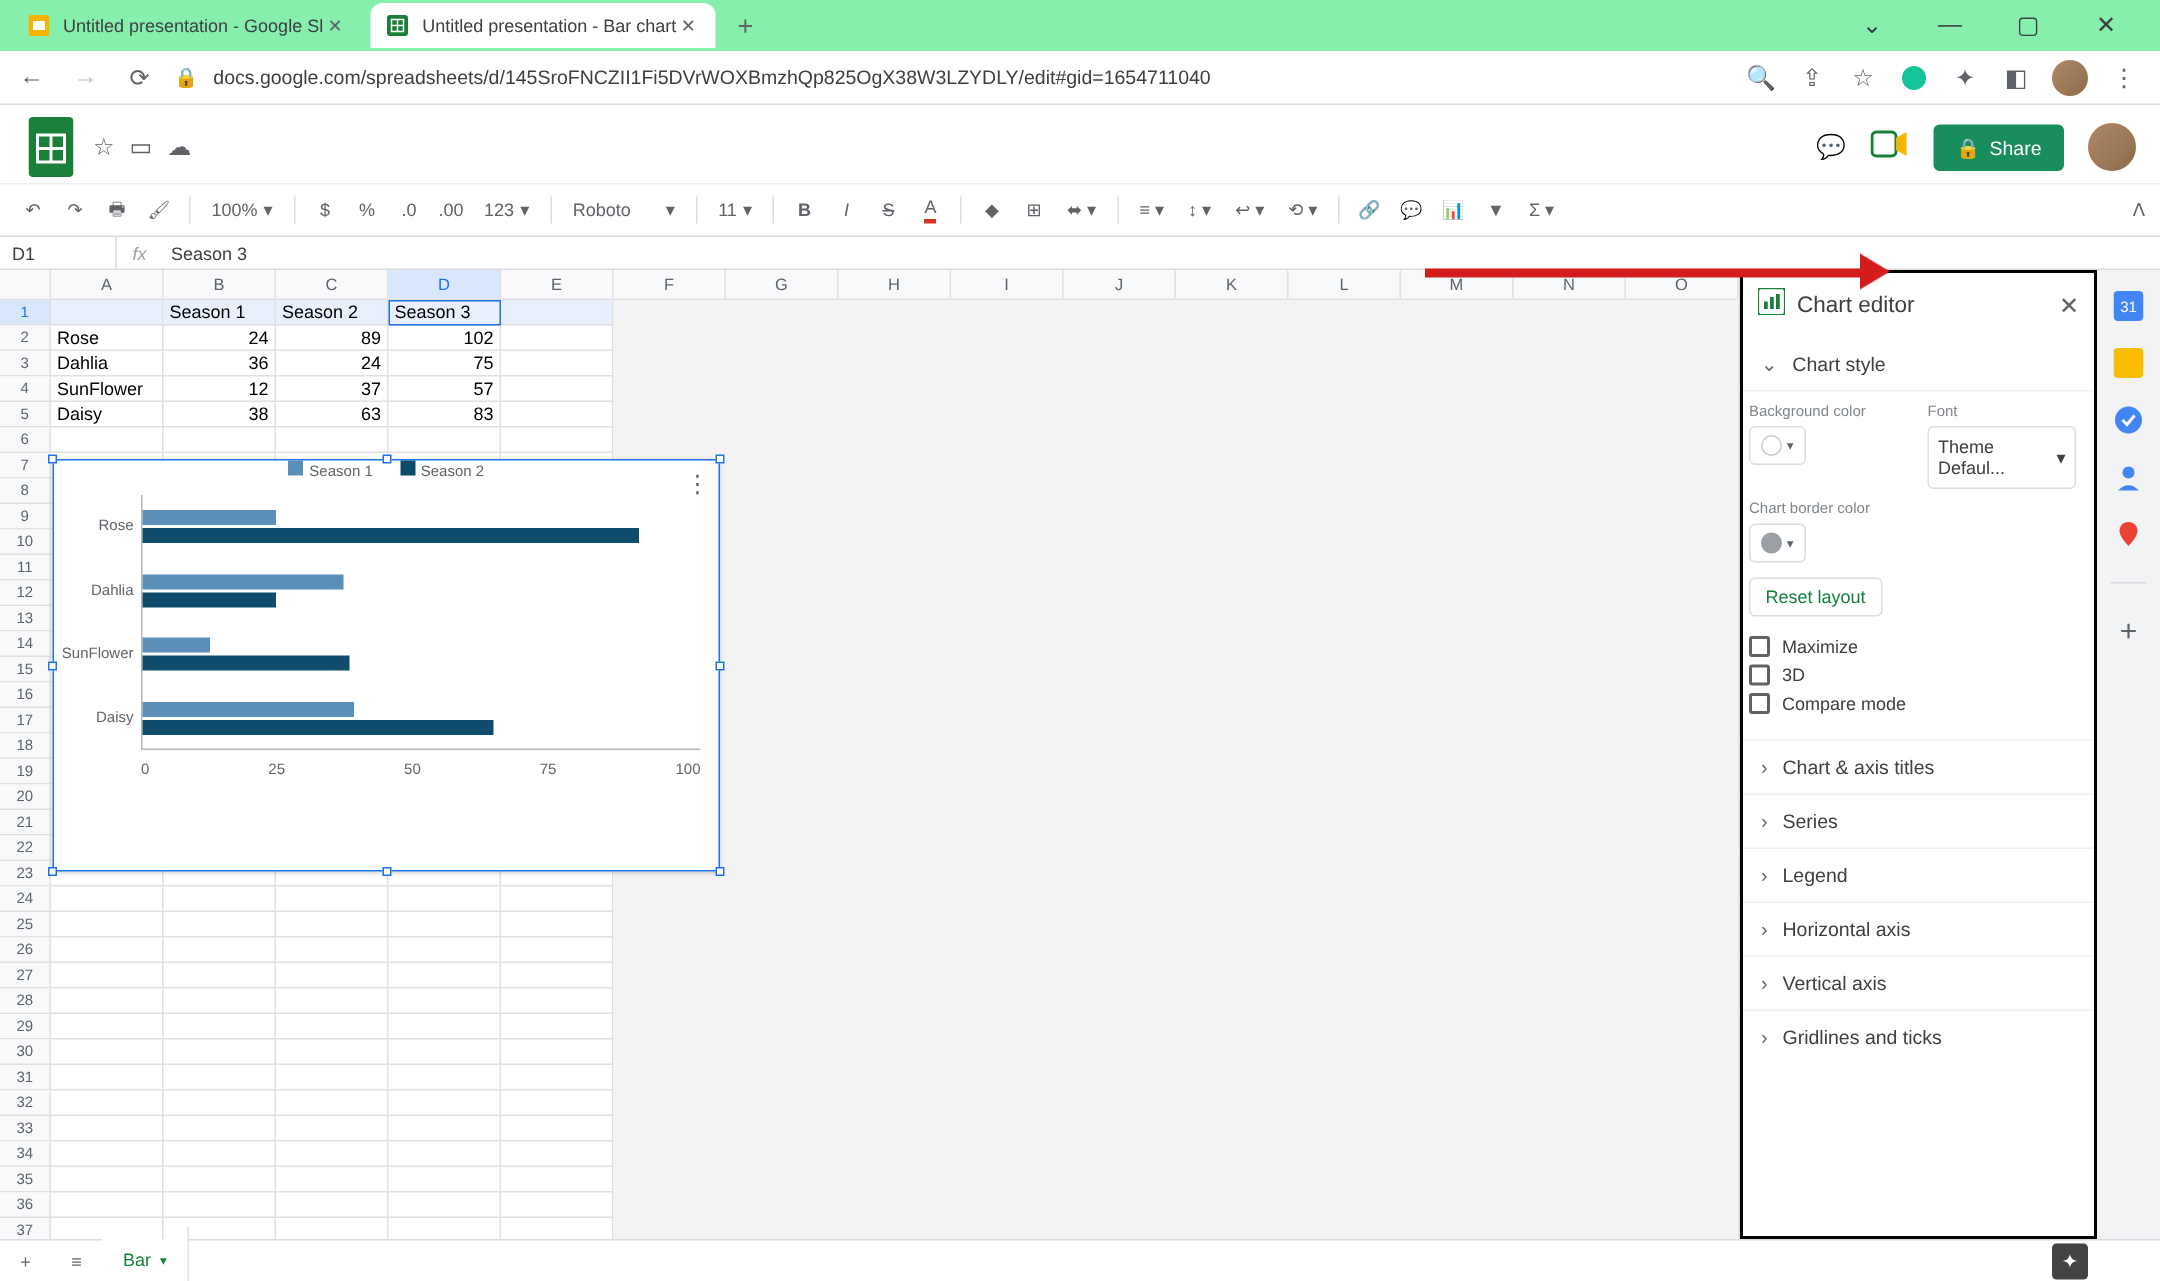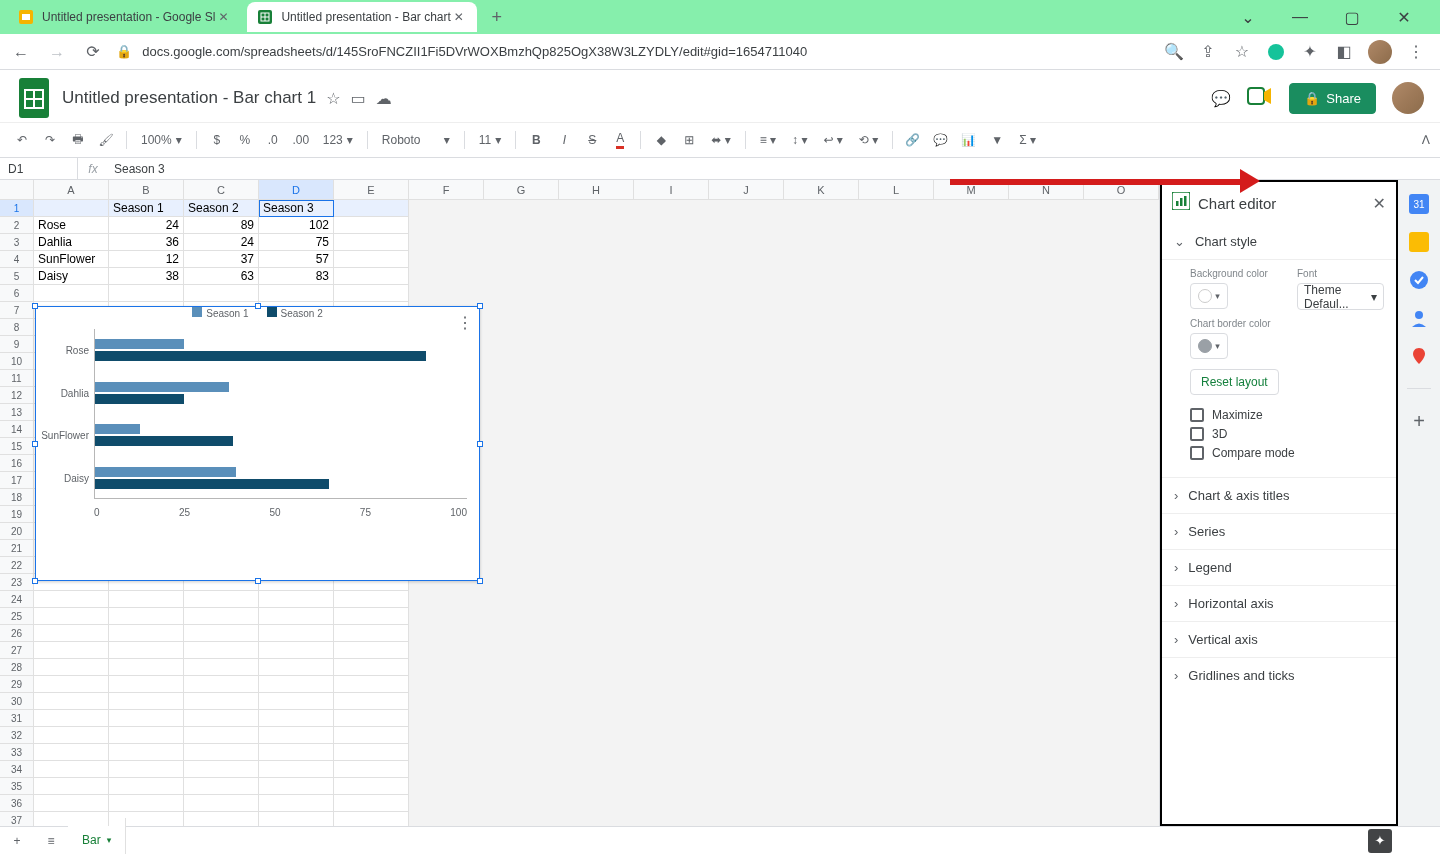--- a/index.html
+++ b/index.html
@@ -80,27 +80,27 @@
 
 .editor { width:238px; border-left:2px solid #000; border-right:2px solid #000; border-top:2px solid #000; border-bottom:2px solid #000; background:#fff; display:flex; flex-direction:column; height:100%; }
 .ed-hdr { display:flex; align-items:center; padding:10px 10px; gap:8px; }
 .ed-hdr-title { font-size:15px; color:#3c4043; }
 .ed-close { margin-left:auto; color:#5f6368; }
 .ed-tabs { display:flex; justify-content:flex-end; padding: 8px 10px 10px 10px; }
 .tab-cust { border:2px solid #d41c1c; padding:5px 10px; font-size:12px; color:#15803d; position:relative; }
 .tab-cust::after { content:''; position:absolute; left:6px; right:6px; bottom:-1px; height:2px; background:#15803d; }
 .section { display:flex; align-items:center; padding:10px 12px; font-size:13px; color:#3c4043; gap:10px; border-top:1px solid #eee; }
 .section .chevr { color:#5f6368; }
-.style-body { padding:8px 12px 12px 28px; border-top:1px solid #eee; }
+.style-body { padding:8px 12px 12px 4px; border-top:1px solid #eee; }
 .stylerow { display:flex; gap:20px; margin-bottom:8px; }
 .field { flex:1; }
 .field-lbl { font-size:10px; color:#80868b; margin-bottom:4px; }
 .swatch-btn { width:38px; height:26px; border:1px solid #dadce0; border-radius:4px; display:flex; align-items:center; justify-content:center; gap:3px; }
 .swatch-circle { width:14px; height:14px; border-radius:50%; border:1px solid #ccc; }
-.font-dd { width:100%; height:27px; border:1px solid #dadce0; border-radius:4px; font-size:12px; padding:0 6px; display:flex; align-items:center; justify-content:space-between; color:#3c4043; }
+.font-dd { width:100%; height:42px; border:1px solid #dadce0; border-radius:4px; font-size:12px; padding:0 6px; display:flex; align-items:center; justify-content:space-between; color:#3c4043; }
 .reset-btn { border:1px solid #dadce0; border-radius:4px; padding:5px 10px; font-size:12px; color:#15803d; display:inline-block; margin-bottom:8px; }
 .chk { display:flex; align-items:center; gap:8px; font-size:12px; color:#3c4043; margin:5px 0; }
 .chkbox { width:14px; height:14px; border:2px solid #5f6368; border-radius:2px; }
 
 .sidepanel { width:42px; background:#f1f3f4; display:flex; flex-direction:column; align-items:center; gap:18px; padding-top:14px; }
 .sp-ic { width:20px; height:20px; }
 
 .sheetbar { height:28px; border-top:1px solid #dadce0; display:flex; align-items:center; font-size:12px; }
 .sb-btn { width:34px; height:28px; display:flex; align-items:center; justify-content:center; color:#5f6368; }
 .sb-tab { padding:0 14px; height:45px; display:flex; align-items:center; gap:6px; color:#188038; border-bottom:2px solid #188038; background:#fff; border-right:1px solid #e0e0e0; }
@@ -171,21 +171,20 @@
   <div class="sheets-logo">
     <svg width="30" height="40">
         <rect width="30" height="40" rx="3" fill="#188038"></rect>
         <rect x="6" y="12" width="18" height="18" fill="none" stroke="#fff" stroke-width="2"></rect>
         <line x1="15" y1="12" x2="15" y2="30" stroke="#fff" stroke-width="2"></line>
         <line x1="6" y1="21" x2="24" y2="21" stroke="#fff" stroke-width="2"></line>
       </svg>
   </div>
   <div class="docmid">
     <div class="doctitle-row">
-      <span class="doctitle">Untitled presentation - Bar chart 1</span>
       <span class="star-ic">☆</span>
       <span class="folder-ic">▭</span>
       <span class="cloud-ic">☁</span>
     </div>
   </div>
   <div class="doc-right">
     <span style="color:#5f6368">💬</span>
     <span><svg width="26" height="20">
           <rect x="1" y="2" width="16" height="16" rx="3" fill="none" stroke="#188038" stroke-width="2"></rect>
           <polygon points="17,6 24,2 24,18 17,14" fill="#f5b400"></polygon>

